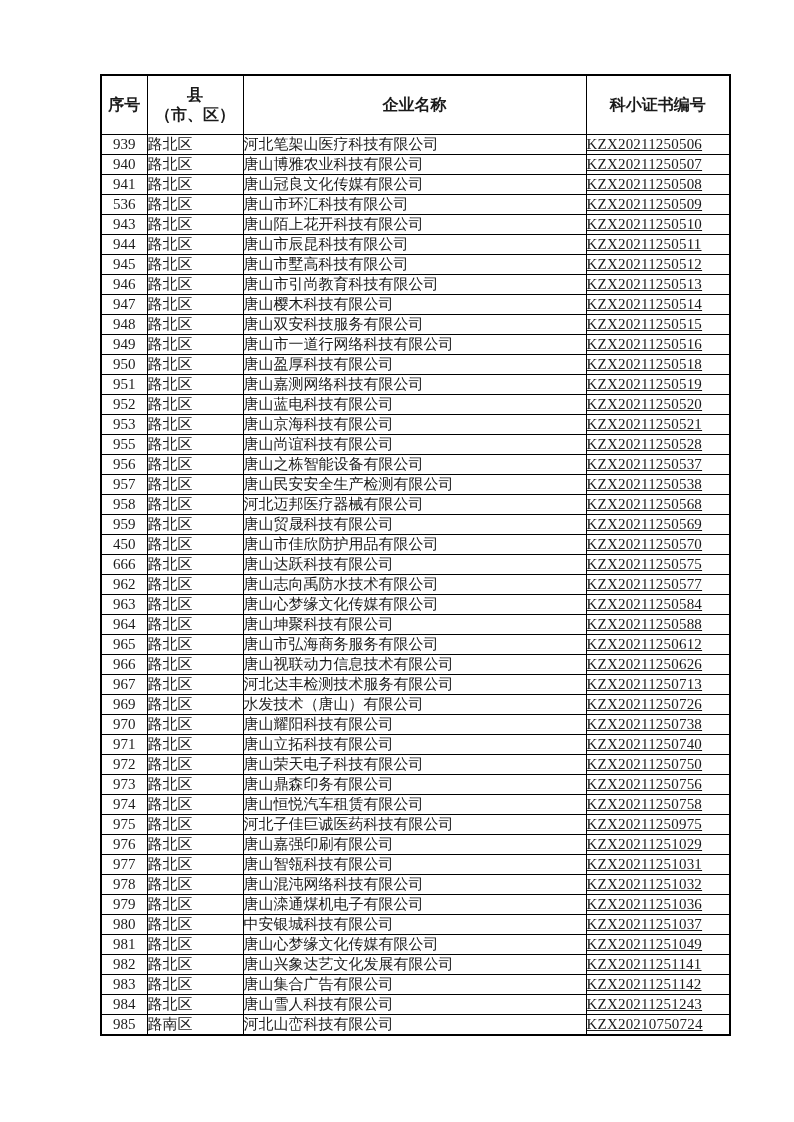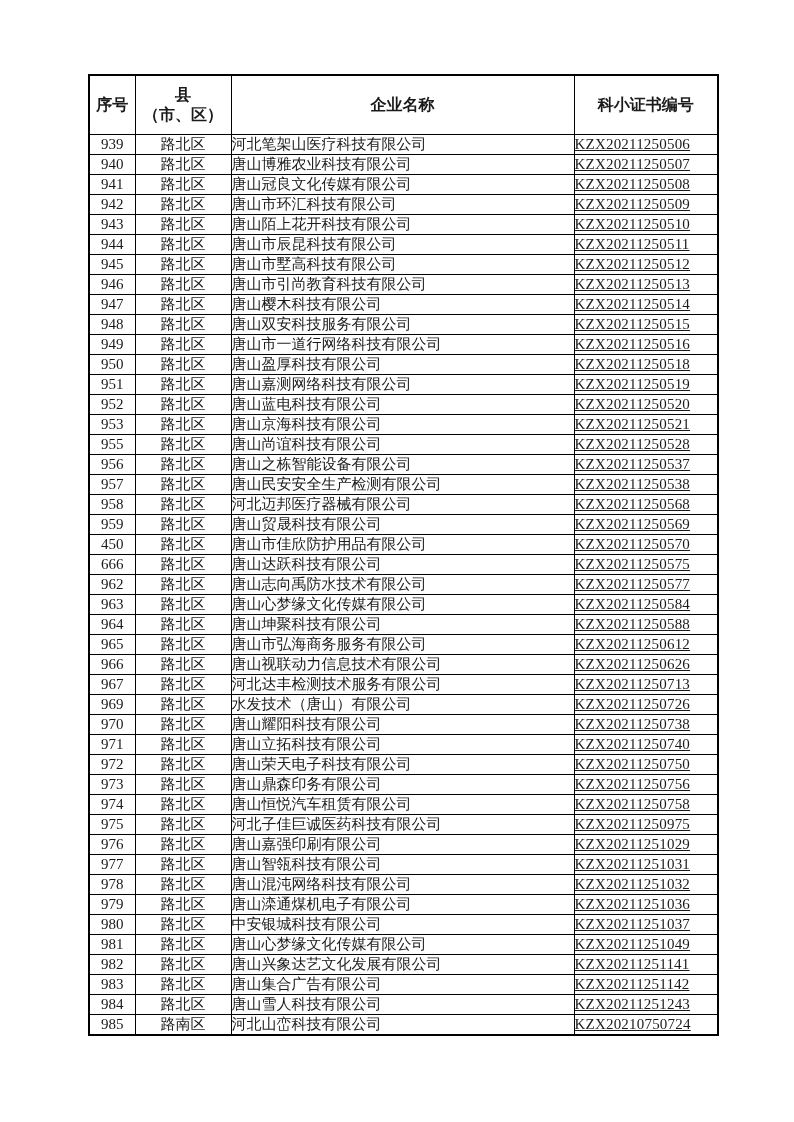--- a/index.html
+++ b/index.html
@@ -10,21 +10,21 @@
   }
   .page {
     position: relative;
     width: 794px;
     height: 1122px;
     background: #ffffff;
     overflow: hidden;
   }
   .doc-table-wrap {
     position: absolute;
-    left: 88px;
+    left: 100px;
     top: 74px;
   }
   table.doc-table {
     border-collapse: collapse;
     table-layout: fixed;
     width: 629px;
     border: 2px solid #000000;
   }
   table.doc-table th,
   table.doc-table td {
@@ -44,21 +44,21 @@
     padding: 0;
   }
   table.doc-table td {
     height: 19px;
     font-size: 15px;
     line-height: 17px;
     vertical-align: middle;
     padding: 0;
   }
   td.c0 { text-align: center; font-size: 14px; }
-  td.c1 { text-align: center; }
+  td.c1 { }
   td.c2 { text-align: left; padding-left: 3px; }
   td.c3 { text-align: left; padding-left: 2px; font-size: 14.5px; letter-spacing: 0.2px; text-decoration: underline; }
   col.w0 { width: 46px; }
   col.w1 { width: 96px; }
   col.w2 { width: 343px; }
   col.w3 { width: 144px; }
 </style>
 </head>
 <body>
 
@@ -93,21 +93,21 @@
             <td class="c2">唐山博雅农业科技有限公司</td>
             <td class="c3">KZX20211250507</td>
           </tr>
           <tr>
             <td class="c0">941</td>
             <td class="c1">路北区</td>
             <td class="c2">唐山冠良文化传媒有限公司</td>
             <td class="c3">KZX20211250508</td>
           </tr>
           <tr>
-            <td class="c0">942</td>
+            <td class="c0">536</td>
             <td class="c1">路北区</td>
             <td class="c2">唐山市环汇科技有限公司</td>
             <td class="c3">KZX20211250509</td>
           </tr>
           <tr>
             <td class="c0">943</td>
             <td class="c1">路北区</td>
             <td class="c2">唐山陌上花开科技有限公司</td>
             <td class="c3">KZX20211250510</td>
           </tr>

